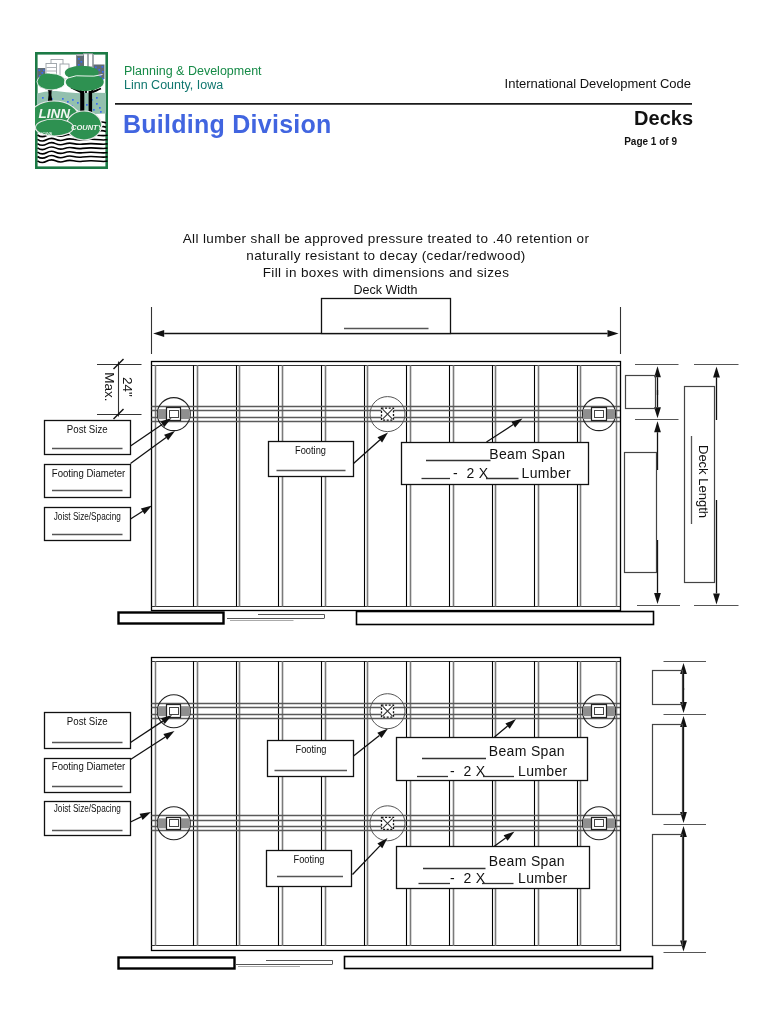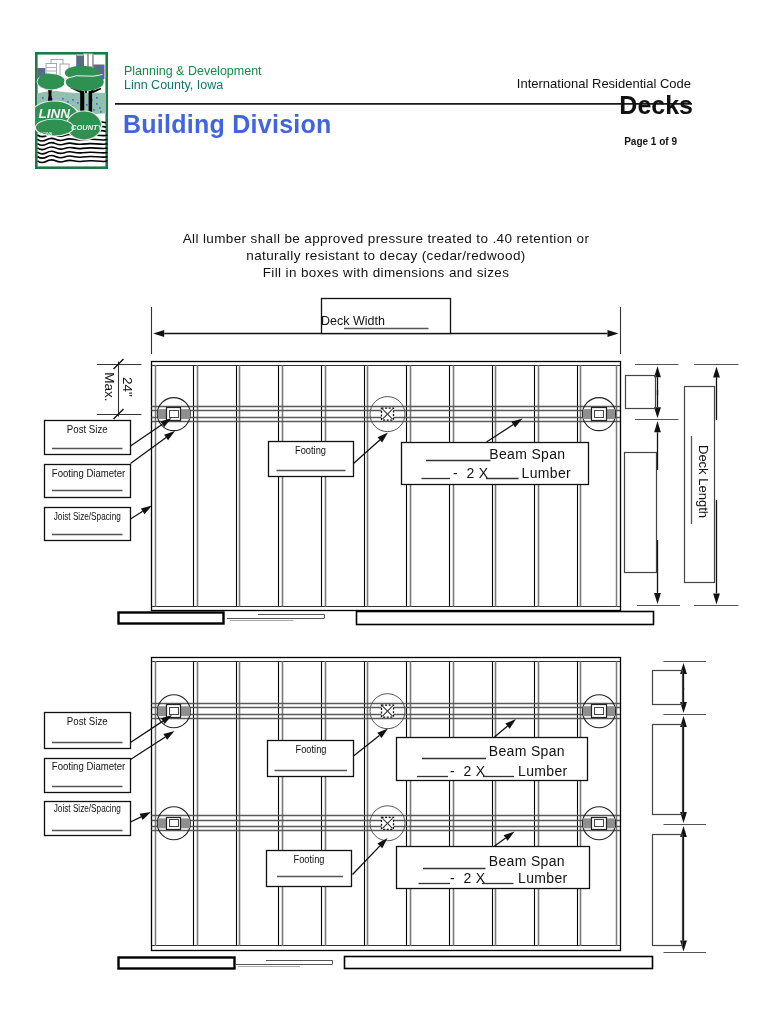--- a/index.html
+++ b/index.html
@@ -330,30 +330,30 @@
 <ellipse cx="49" cy="73.5" rx="17.5" ry="14.5" fill="#2e9151" stroke="#e8e8e8" stroke-width="1.1"></ellipse>
 <ellipse cx="19.5" cy="75.5" rx="19" ry="8.5" fill="#2e9151" stroke="#e8e8e8" stroke-width="1.1"></ellipse>
 <text x="3.5" y="66" font-family="Liberation Sans, sans-serif" font-size="13.5" font-style="italic" font-weight="bold" fill="#f2f6f2">LINN</text>
 <text x="36" y="77.5" font-family="Liberation Sans, sans-serif" font-size="7.5" font-style="italic" font-weight="bold" fill="#f2f6f2">COUNTY</text>
 <text x="6" y="82.5" font-family="Liberation Sans, sans-serif" font-size="4.2" font-style="italic" fill="#fff">IOWA</text>
 </svg></div>
 
 <div class="t" style="left:124px;top:63.5px;font-size:12.5px;font-weight:normal;color:#168a47">Planning &amp; Development</div>
 <div class="t" style="left:124px;top:77.5px;font-size:12.5px;color:#0f766e">Linn County, Iowa</div>
 <div class="t" style="left:123px;top:109.5px;font-size:25px;font-weight:bold;letter-spacing:0.26px;color:#4165e0">Building Division</div>
-<div class="t" style="right:79px;top:76px;font-size:13px">International Residential Code</div>
-<div class="t" style="right:77px;top:91px;font-size:25px;font-weight:bold">Decks</div>
+<div class="t" style="right:79px;top:76px;font-size:13px">International Development Code</div>
+<div class="t" style="right:77px;top:107px;font-size:20px;font-weight:bold">Decks</div>
 <div class="t" style="right:93px;top:136px;font-size:10px;font-weight:bold">Page 1 of 9</div>
 
 <div class="t" style="left:0;top:230px;width:772px;text-align:center;font-size:13.5px;letter-spacing:0.38px;white-space:normal;line-height:17px">
 All lumber shall be approved pressure treated to .40 retention or<br>
 naturally resistant to decay (cedar/redwood)<br>
 Fill in boxes with dimensions and sizes</div>
 
-<div class="t" style="left:321px;top:314px;width:129px;font-size:12.5px">Deck Width</div>
+<div class="t" style="left:321px;top:283px;width:129px;text-align:center;font-size:12.5px">Deck Width</div>
 
 <div class="t" style="left:95.5px;top:369px;width:44px;font-size:13.5px;line-height:18px;text-align:center;transform:rotate(90deg);transform-origin:center">24"<br>Max.</div>
 
 <div class="nr" style="left:44px;top:421.6px;width:86.5px;font-size:11.8px">Post Size</div>
 <div class="nr" style="left:44px;top:466.4px;width:86.5px">Footing Diameter</div>
 <div class="nr" style="left:44px;top:510.5px;width:86.5px;font-size:10px">Joist Size/Spacing</div>
 <div class="nr" style="left:268px;top:443.8px;width:85px;font-size:11.3px">Footing</div>
 
 <div class="t" style="left:489.2px;top:445.9px;font-size:14px;letter-spacing:0.35px">Beam Span</div>
 <div class="t" style="left:453px;top:465px;font-size:14px;letter-spacing:0.35px">-&nbsp; 2 X</div>

